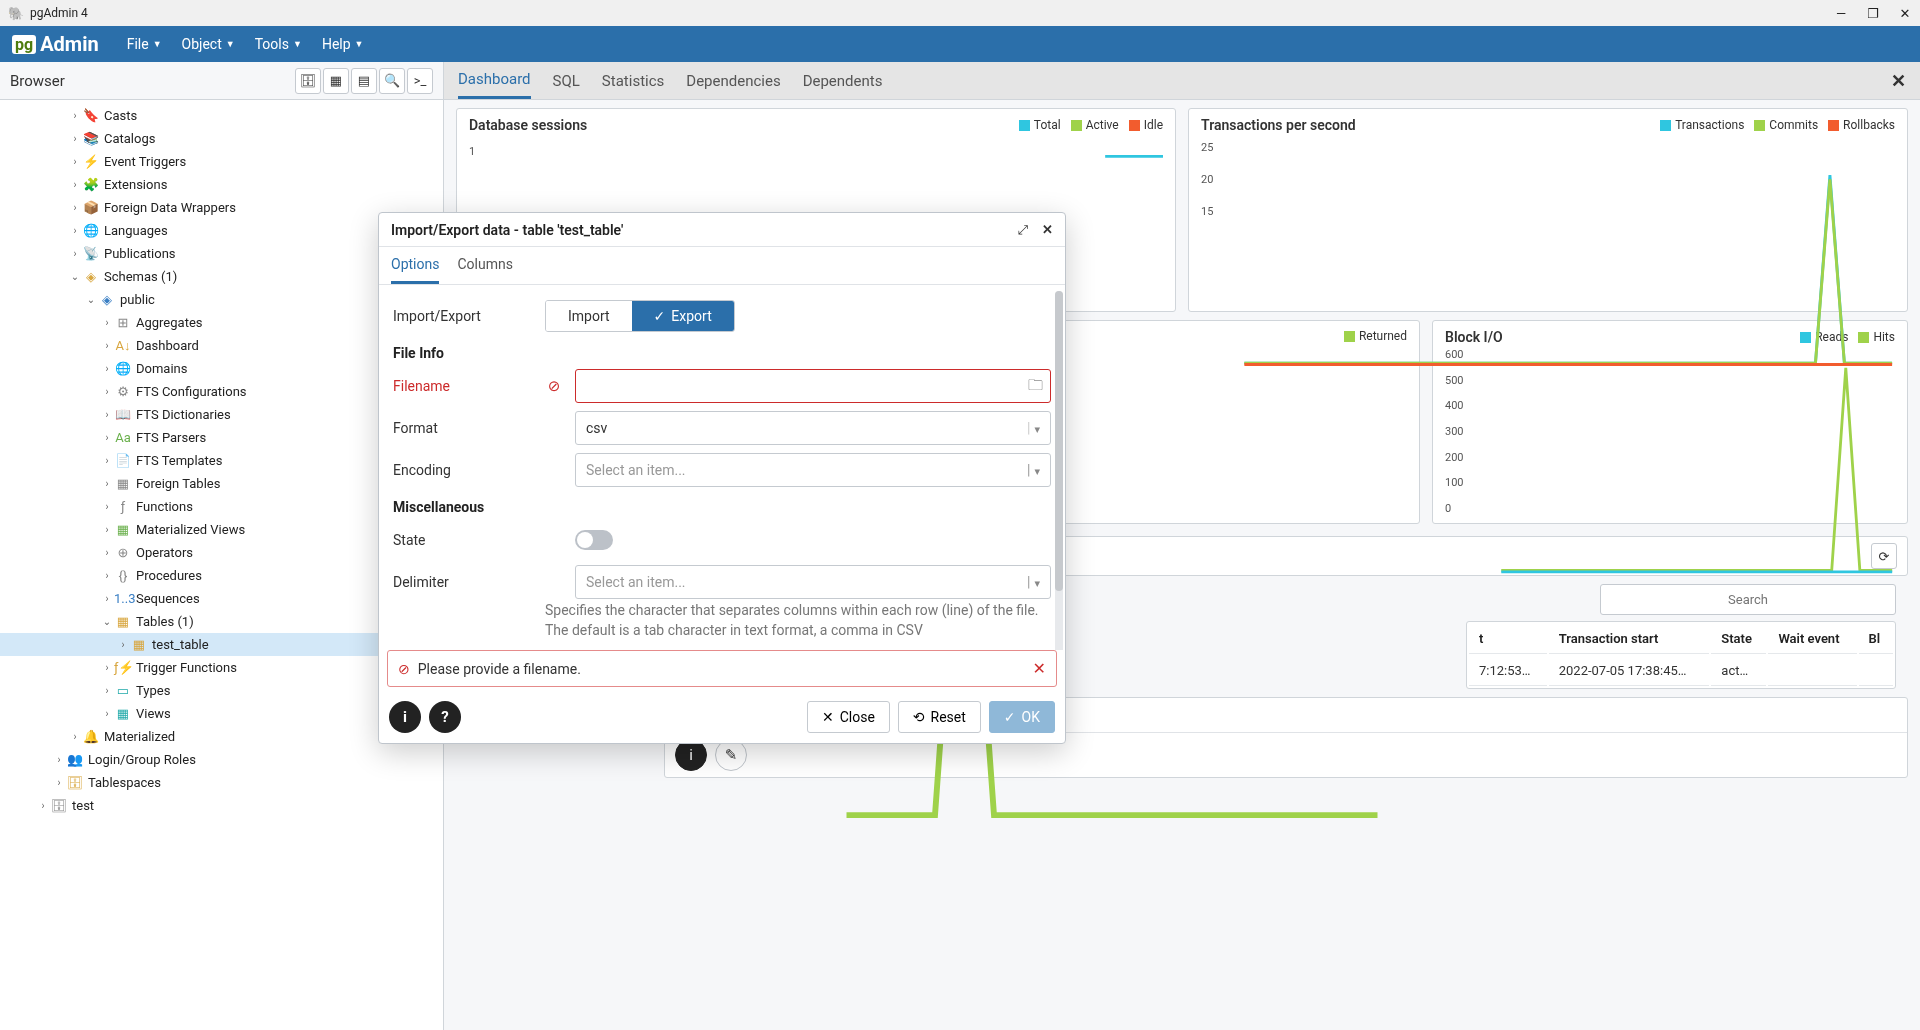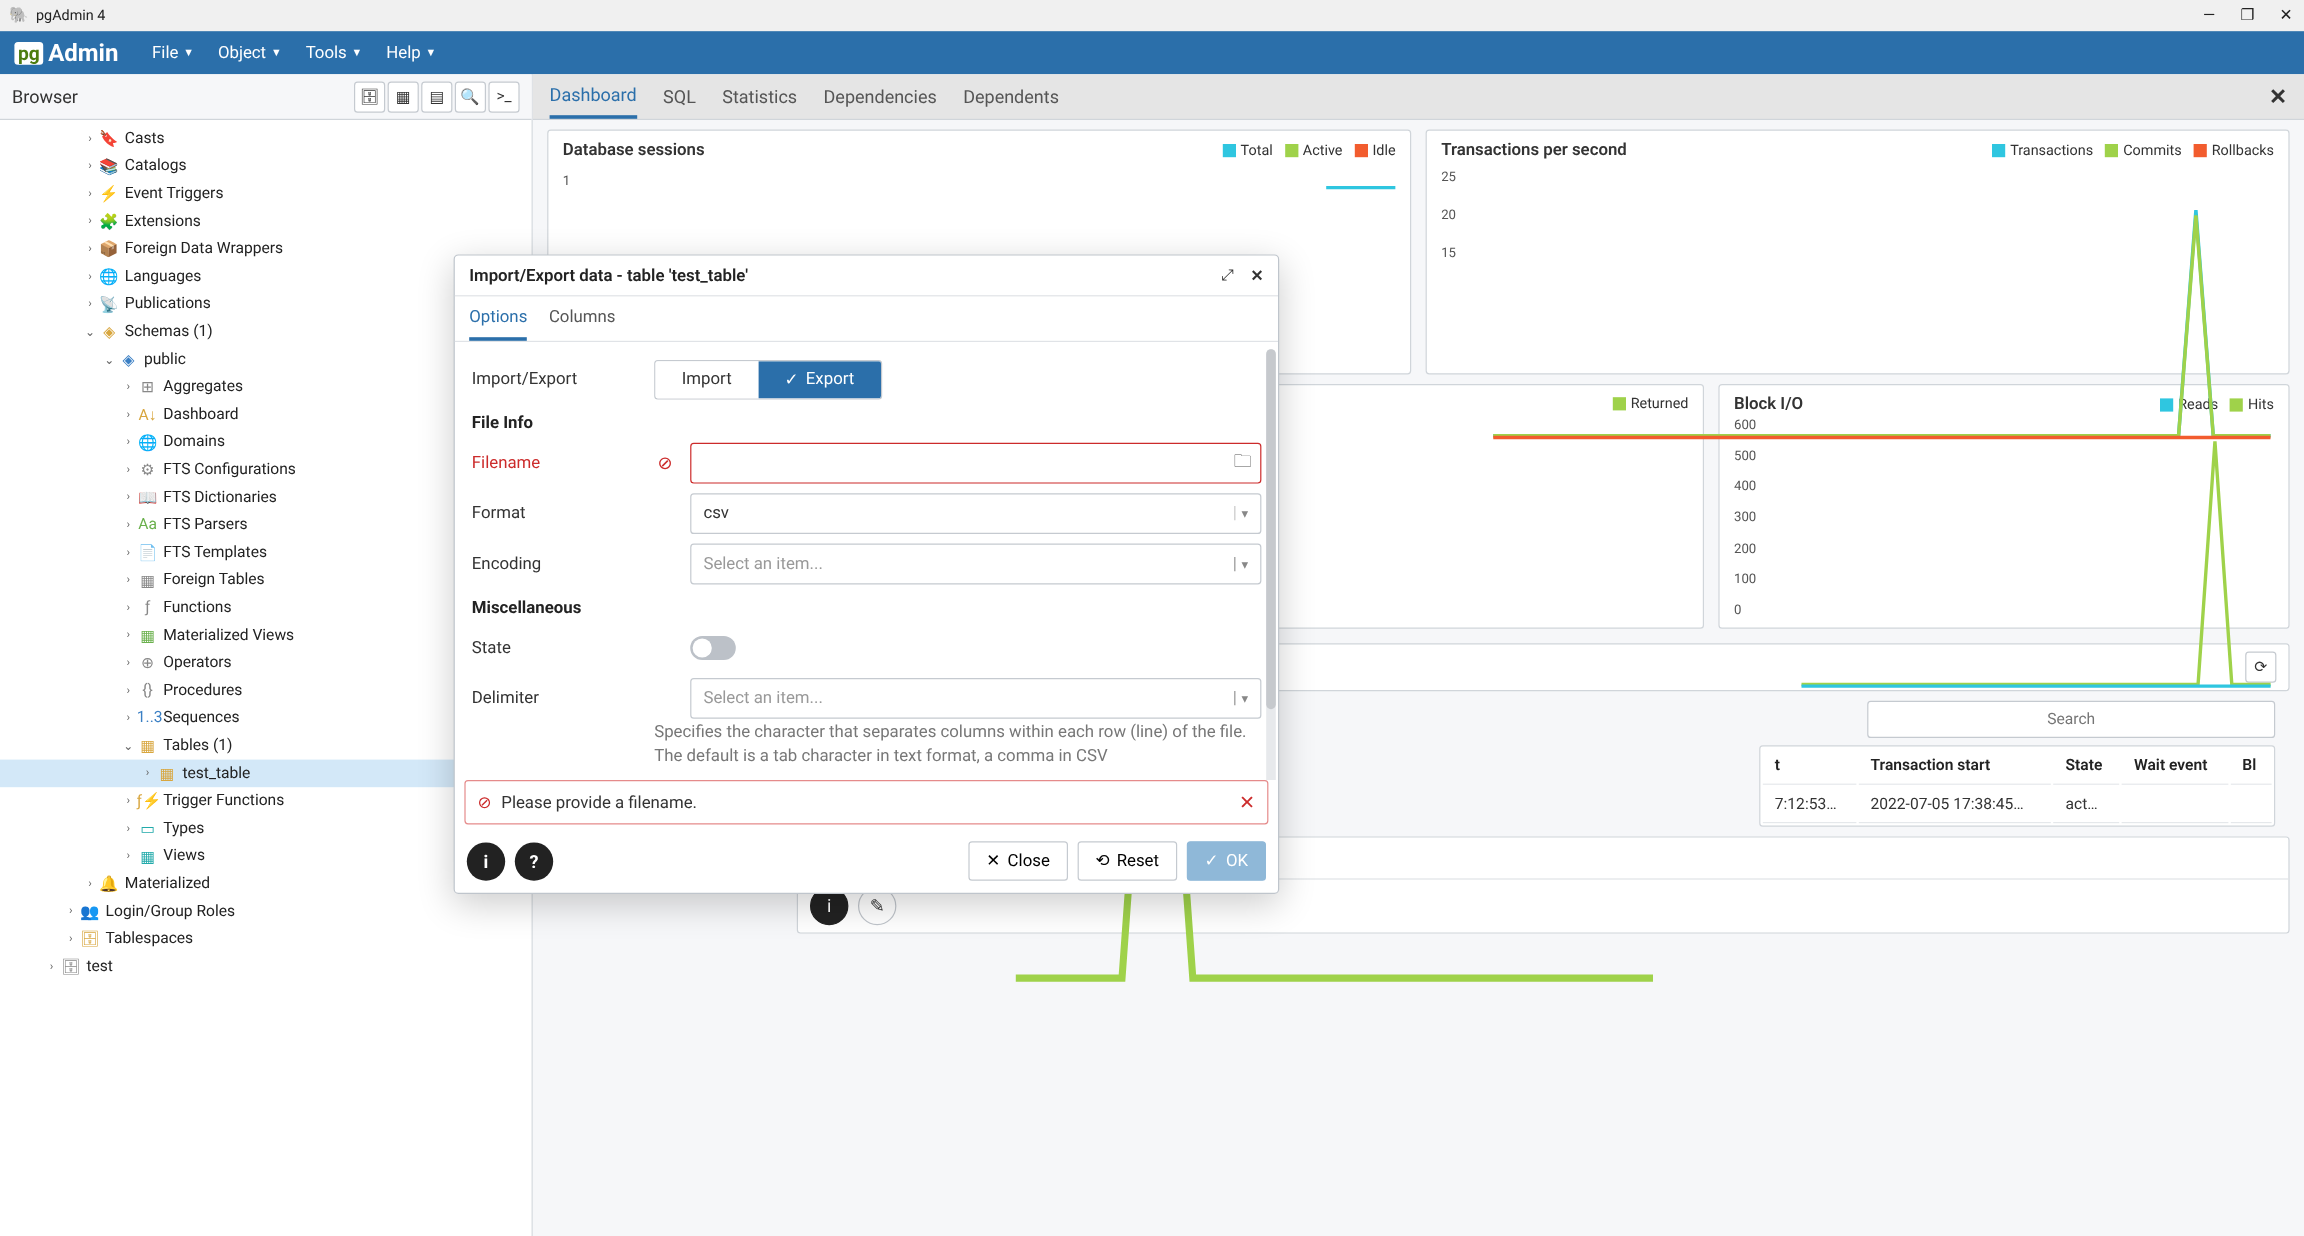--- a/index.html
+++ b/index.html
@@ -56,21 +56,21 @@
 .chart-body.small { height: 160px; }
 .ytick { position: absolute; left: 0; font-size: 11px; color: #555; transform: translateY(-50%); }
 .chart-svg { position:absolute; inset:0; }
 
 
 .dash-row2 { padding: 0 12px 8px 12px; display: grid; grid-template-columns: 1fr 1fr 1fr; gap: 12px; }
 
 
 .activity-bar { margin: 4px 12px 0 12px; background:#fff; border:1px solid #d0d5da; border-radius:3px; padding: 6px 10px; display:flex; justify-content:flex-end;}
 .refresh-btn { width:26px; height:26px; border:1px solid #c5cad0; border-radius:3px; background:#fff; display:inline-flex; align-items:center; justify-content:center; cursor:pointer;}
-.search-box { margin: 8px 12px 6px auto; width:340px; }
+.search-box { margin: 8px 12px 6px auto; width:296px; }
 .search-input { width:100%; padding:7px 10px; border:1px solid #c5cad0; border-radius:3px; font-size:13px; text-align:center; color:#888;}
 .data-table { margin: 0 12px; background:#fff; border:1px solid #d0d5da; border-radius:3px; font-size:13px;}
 .data-table th, .data-table td { padding:7px 10px; text-align:left; border-bottom:1px solid #e5e8eb; }
 .data-table th { font-weight:600; color:#222; }
 
 
 .props-panel { margin: 8px 12px 0 220px; background:#fff; border:1px solid #d0d5da; border-radius:3px;}
 .props-head { padding: 8px 12px; border-bottom:1px solid #e0e3e7; font-size:15px; font-weight:500;}
 .props-tools { padding: 6px 10px; display:flex; gap:8px;}
 .circ-btn { width:32px; height:32px; border-radius:50%; border:1px solid #c0c5cb; background:#fff; display:inline-flex; align-items:center; justify-content:center; cursor:pointer; font-size:15px;}

